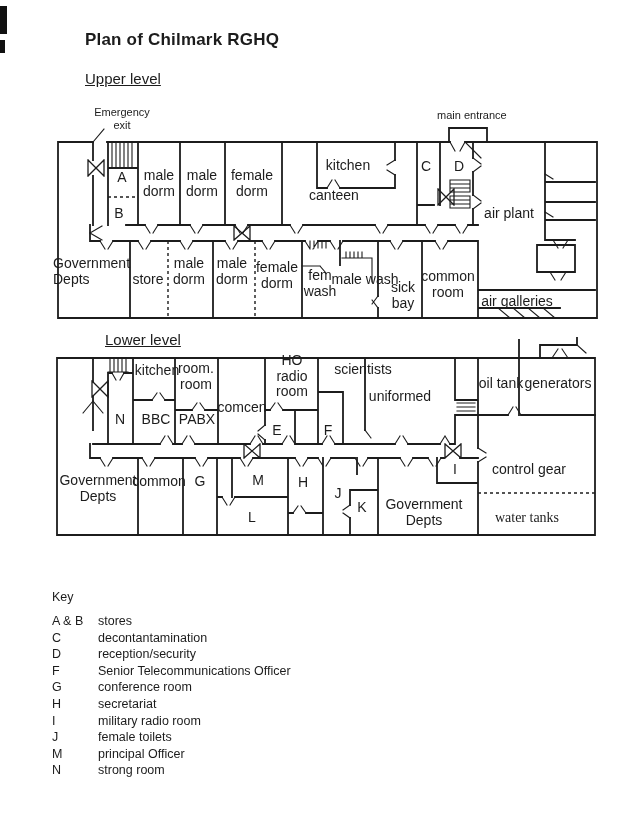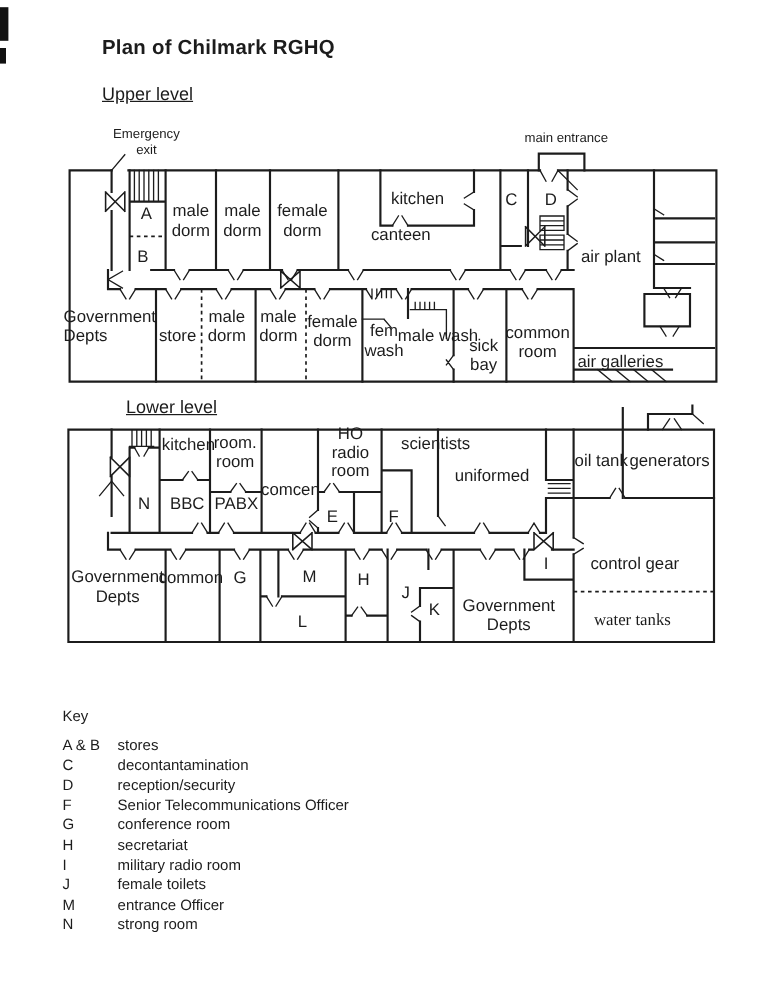--- a/index.html
+++ b/index.html
@@ -158,21 +158,21 @@
 <div class="lbl" style="left:120px;top:420px;">N</div>
 <div class="lbl" style="left:157px;top:371px;">kitchen</div>
 <div class="lbl" style="left:156px;top:420px;">BBC</div>
 <div class="lbl wrap" style="left:196px;top:377px;width:42px;">room. room</div>
 <div class="lbl" style="left:197px;top:420px;">PABX</div>
 <div class="lbl" style="left:242px;top:408px;">comcen</div>
 <div class="lbl wrap" style="left:292px;top:377px;width:56px;">HO radio room</div>
 <div class="lbl" style="left:277px;top:431px;">E</div>
 <div class="lbl" style="left:341px;top:370px;padding-left:44px;">scientists</div>
 <div class="lbl" style="left:328px;top:431px;">F</div>
-<div class="lbl" style="left:410px;top:397px;">uniformed</div>
+<div class="lbl" style="left:400px;top:397px;">uniformed</div>
 <div class="lbl" style="left:501px;top:384px;">oil tank</div>
 <div class="lbl" style="left:558px;top:384px;">generators</div>
 <div class="lbl wrap" style="left:98px;top:489px;width:84px;">Government Depts</div>
 <div class="lbl" style="left:159px;top:482px;">common</div>
 <div class="lbl" style="left:200px;top:482px;">G</div>
 <div class="lbl" style="left:258px;top:481px;">M</div>
 <div class="lbl" style="left:252px;top:518px;">L</div>
 <div class="lbl" style="left:303px;top:483px;">H</div>
 <div class="lbl" style="left:338px;top:494px;">J</div>
 <div class="lbl" style="left:362px;top:508px;">K</div>
@@ -184,15 +184,15 @@
 <div class="key">Key</div>
 <div class="key-rows">
   <div class="key-row"><span class="key-code">A &amp; B</span><span>stores</span></div>
   <div class="key-row"><span class="key-code">C</span><span>decontantamination</span></div>
   <div class="key-row"><span class="key-code">D</span><span>reception/security</span></div>
   <div class="key-row"><span class="key-code">F</span><span>Senior Telecommunications Officer</span></div>
   <div class="key-row"><span class="key-code">G</span><span>conference room</span></div>
   <div class="key-row"><span class="key-code">H</span><span>secretariat</span></div>
   <div class="key-row"><span class="key-code">I</span><span>military radio room</span></div>
   <div class="key-row"><span class="key-code">J</span><span>female toilets</span></div>
-  <div class="key-row"><span class="key-code">M</span><span>entrance Officer</span></div>
+  <div class="key-row"><span class="key-code">M</span><span>principal Officer</span></div>
   <div class="key-row"><span class="key-code">N</span><span>strong room</span></div>
 </div>
 
 </body></html>

